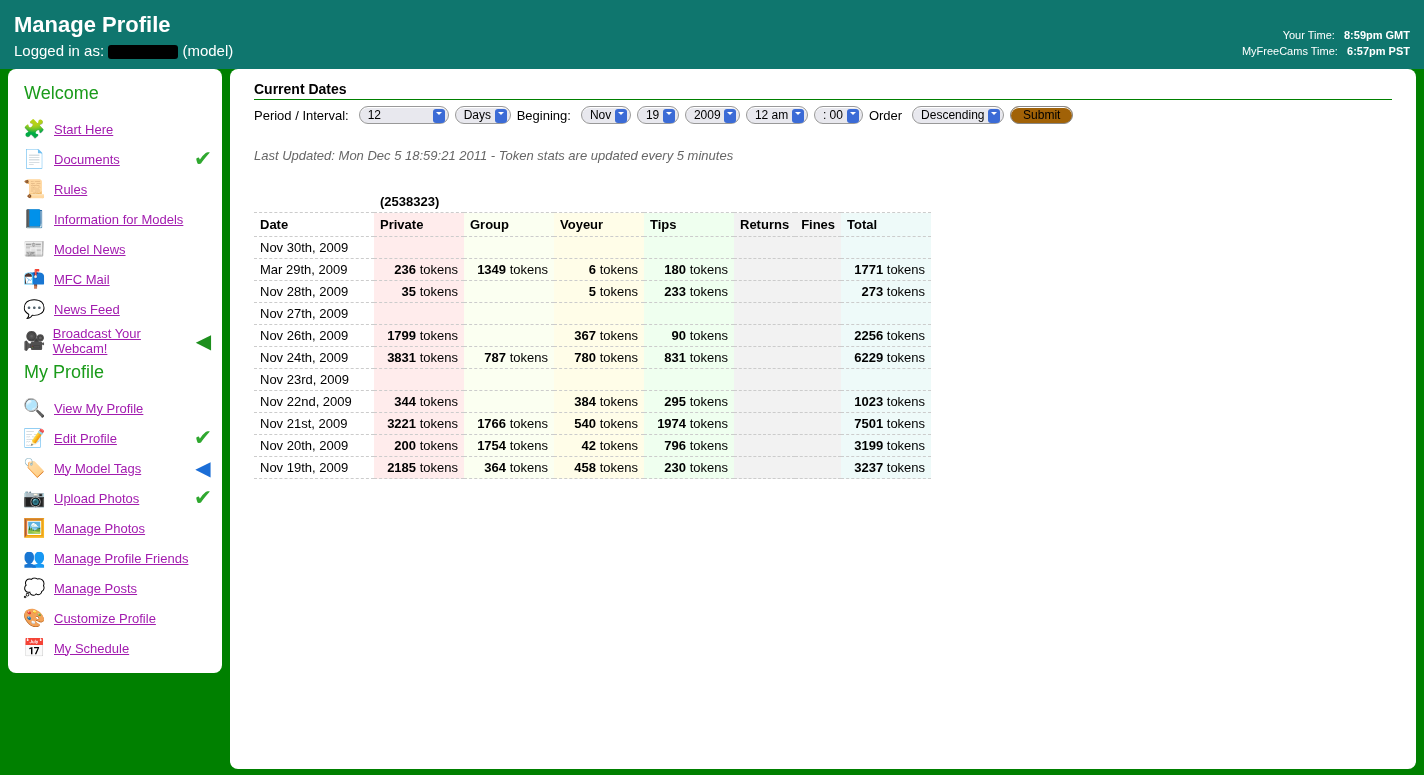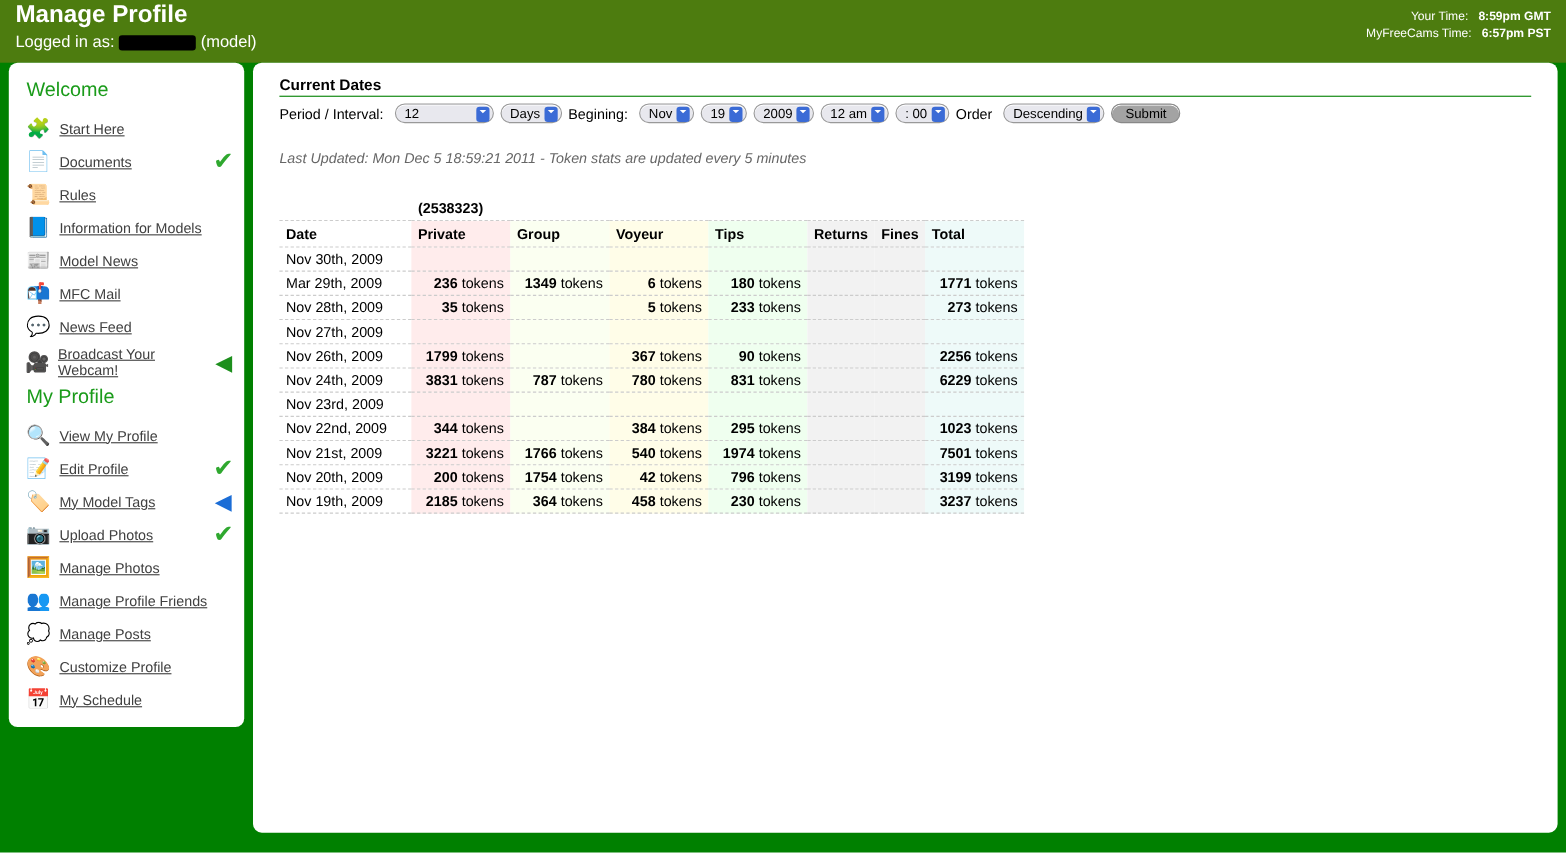--- a/index.html
+++ b/index.html
@@ -1,38 +1,38 @@
 <!DOCTYPE html>
 <html><head>
 <meta charset="utf-8">
 <style>
   * { box-sizing: border-box; margin: 0; padding: 0; }
   body { font-family: "Lucida Grande", Arial, sans-serif; font-size: 13px; background: #008000; color: #000; }
-  .header { background: #4d7c0f; color: #fff; padding: 0 14px 10px; display: flex; justify-content: space-between; align-items: center; }
+  .header { background: #0f766e; color: #fff; padding: 12px 14px 10px; display: flex; justify-content: space-between; align-items: flex-end; }
   .header-left h1 { font-size: 22px; font-weight: bold; }
   .header-left .logged { font-size: 15px; margin-top: 4px; }
   .header-left .logged .redact { background:#000; display:inline-block; width:70px; height:14px; vertical-align:middle; border-radius:3px;}
   .header-right { font-size: 11px; text-align: right; line-height: 1.4; }
   .header-right b { font-weight: bold; }
   .wrap { display: flex; gap: 8px; padding: 0 8px 8px; align-items:flex-start;}
   .sidebar { width: 214px; background: #fff; border-radius: 8px; padding: 10px 8px 10px 12px; }
   .sidebar h2 { color: #1a9b1a; font-size: 18px; font-weight: normal; margin: 4px 0 10px 4px; }
   .sbitem { display: flex; align-items: center; min-height: 30px; padding: 2px 0; }
   .sbitem .ico { width: 30px; height: 24px; display: inline-flex; align-items:center; justify-content:center; margin-right: 4px; font-size:18px;}
-  .sbitem a { color: #404040; text-decoration: underline; font-size: 13px; }
+  .sbitem a { color: #a21caf; text-decoration: underline; font-size: 13px; }
   .sbitem .badge { margin-left: auto; width: 22px; height: 22px; display:inline-flex; align-items:center; justify-content:center;}
   .content { flex: 1; background: #fff; border-radius: 8px; padding: 12px 24px; min-height: 700px;}
   .sect-title { font-weight: bold; font-size: 14px; border-bottom: 1px solid #008000; padding-bottom: 2px; margin-bottom: 6px;}
   .filterbar { display:flex; align-items:center; gap:6px; font-size:13px; flex-wrap:wrap; margin-bottom: 24px;}
   .filterbar label { margin-right:4px;}
   .macsel { appearance:none; -webkit-appearance:none; background:#e8e8ee; border:1px solid #999; border-radius:10px; padding:1px 18px 1px 8px; font-size:12px; position:relative; box-shadow: inset 0 1px 0 #fff;}
   .selwrap { position:relative; display:inline-block;}
   .selwrap::after{content:"";position:absolute;right:4px;top:3px;width:12px;height:14px;background:#3b6bd6;border-radius:3px;}
   .selwrap::before{content:"";position:absolute;right:7px;top:6px;width:0;height:0;border-left:3px solid transparent;border-right:3px solid transparent;border-top:3px solid #fff;z-index:2;}
-  .macbtn { background:#a3a3a3;border:1px solid #888;border-radius:10px;padding:1px 12px;font-size:12px;box-shadow:inset 0 1px 0 #fff;cursor:pointer;}
+  .macbtn { background:#a16207;border:1px solid #888;border-radius:10px;padding:1px 12px;font-size:12px;box-shadow:inset 0 1px 0 #fff;cursor:pointer;}
   .updated { font-style: italic; color: #666; font-size: 13px; margin-bottom: 28px;}
   table.tok { border-collapse: collapse; font-size: 13px;}
   table.tok th { text-align:left; font-weight:bold; padding:4px 6px;}
   table.tok td { padding:3px 6px; border-bottom:1px dashed #ccc;}
   .col-date { width:120px;}
   .c-priv { background:#ffecec;}
   .c-group { background:#fbfff1;}
   .c-voy { background:#fffde8;}
   .c-tips { background:#efffef;}
   .c-ret { background:#f2f2f2;}

